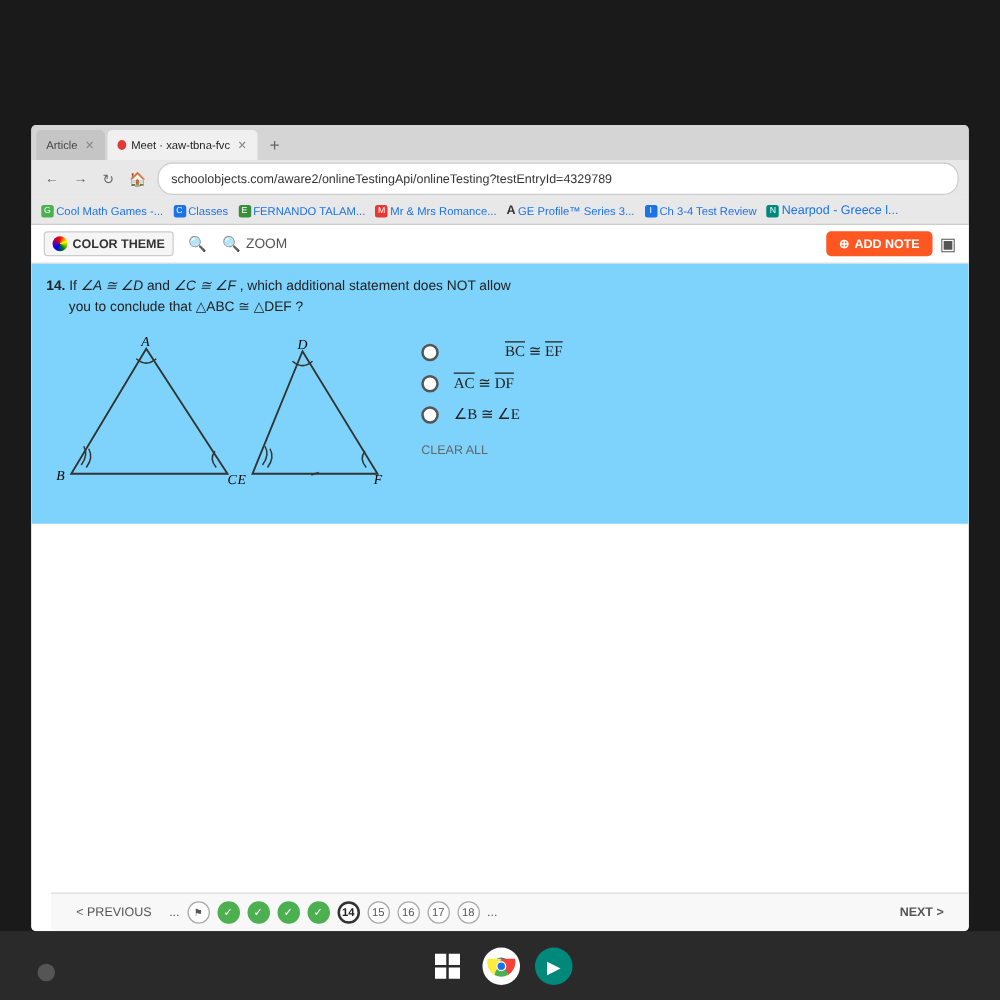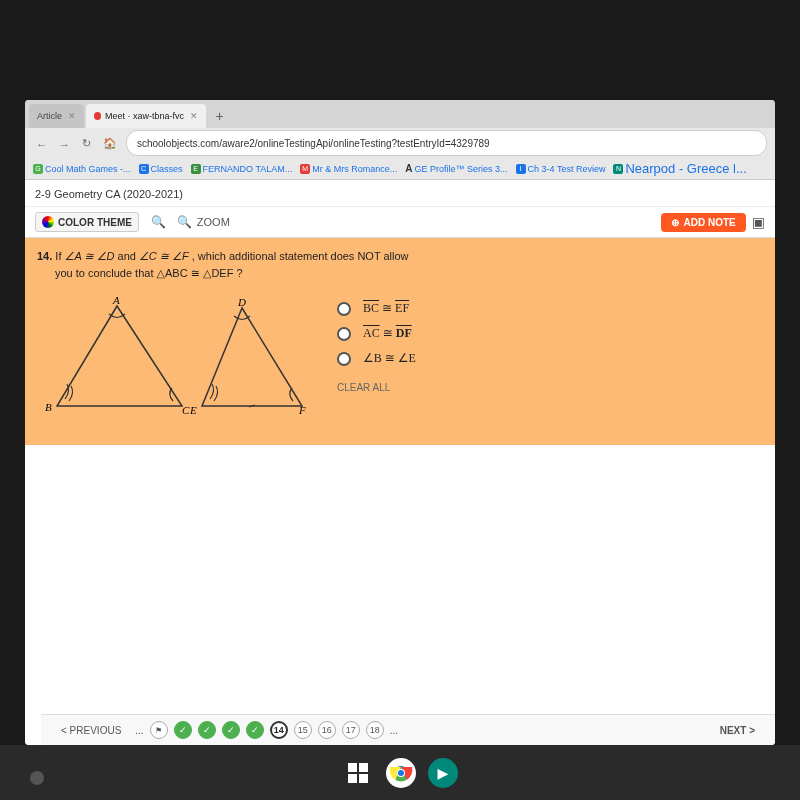--- a/index.html
+++ b/index.html
@@ -193,21 +193,21 @@
       padding: 4px 10px;
       border-radius: 4px;
       font-size: 10px;
       font-weight: bold;
       cursor: pointer;
     }
 
     
     .question-area {
       padding: 10px 12px;
-      background: #fdba74;
+      background: #7dd3fc;
     }
 
     .question-text {
       font-size: 11px;
       color: #222;
       margin-bottom: 10px;
       line-height: 1.5;
     }
 
     .content-row {
@@ -440,29 +440,26 @@
       <div class="bookmark-item">
         <span style="font-weight:bold;font-size:10px;color:#333;">A</span>
         <span style="font-size:9px;">GE Profile™ Series 3...</span>
       </div>
       <div class="bookmark-item">
         <span class="bookmark-icon blue">I</span>
         <span style="font-size:9px;">Ch 3-4 Test Review</span>
       </div>
       <div class="bookmark-item">
         <span class="bookmark-icon teal">N</span>
-        <span style="font-size:13px;">Nearpod - Greece l...</span>
+        <span style="font-size:10px;">Nearpod - Greece l...</span>
       </div>
     </div>
 
     <div class="page-body">
 
-      <div style="padding: 4px 10px; background: white; border-bottom: 1px solid #eee;">
-        <span class="page-title">2-9 Geometry CA (2020-2021)</span>
-      </div>
 
       <div class="toolbar">
         <div class="toolbar-left">
           <div class="color-theme-btn">
             <div class="color-circle"></div>
             <span>COLOR THEME</span>
           </div>
           <div class="zoom-btn">
             <span class="zoom-icon">🔍</span>
           </div>
@@ -521,28 +518,28 @@
 
               <line x1="212" y1="111" x2="218" y2="109" stroke="#333" stroke-width="1.2"></line>
             </svg>
           </div>
 
           <div class="answers-area">
 
             <div class="answer-option">
               <div class="radio-circle"></div>
               <span class="answer-text">
-                <span style="text-decoration:overline;">BC</span> ≅ <span style="text-decoration:overline;">EF</span>
+                <span style="text-decoration:overline;margin-left:41px;">BC</span> ≅ <span style="text-decoration:overline;">EF</span>
               </span>
             </div>
 
             <div class="answer-option">
               <div class="radio-circle"></div>
               <span class="answer-text">
-                <span style="text-decoration:overline;">AC</span> ≅ <span style="text-decoration:overline;font-weight:bold;">DF</span>
+                <span style="text-decoration:overline;">AC</span> ≅ <span style="text-decoration:overline;">DF</span>
               </span>
             </div>
 
             <div class="answer-option">
               <div class="radio-circle"></div>
               <span class="answer-text">
                 ∠B ≅ ∠E
               </span>
             </div>
 

